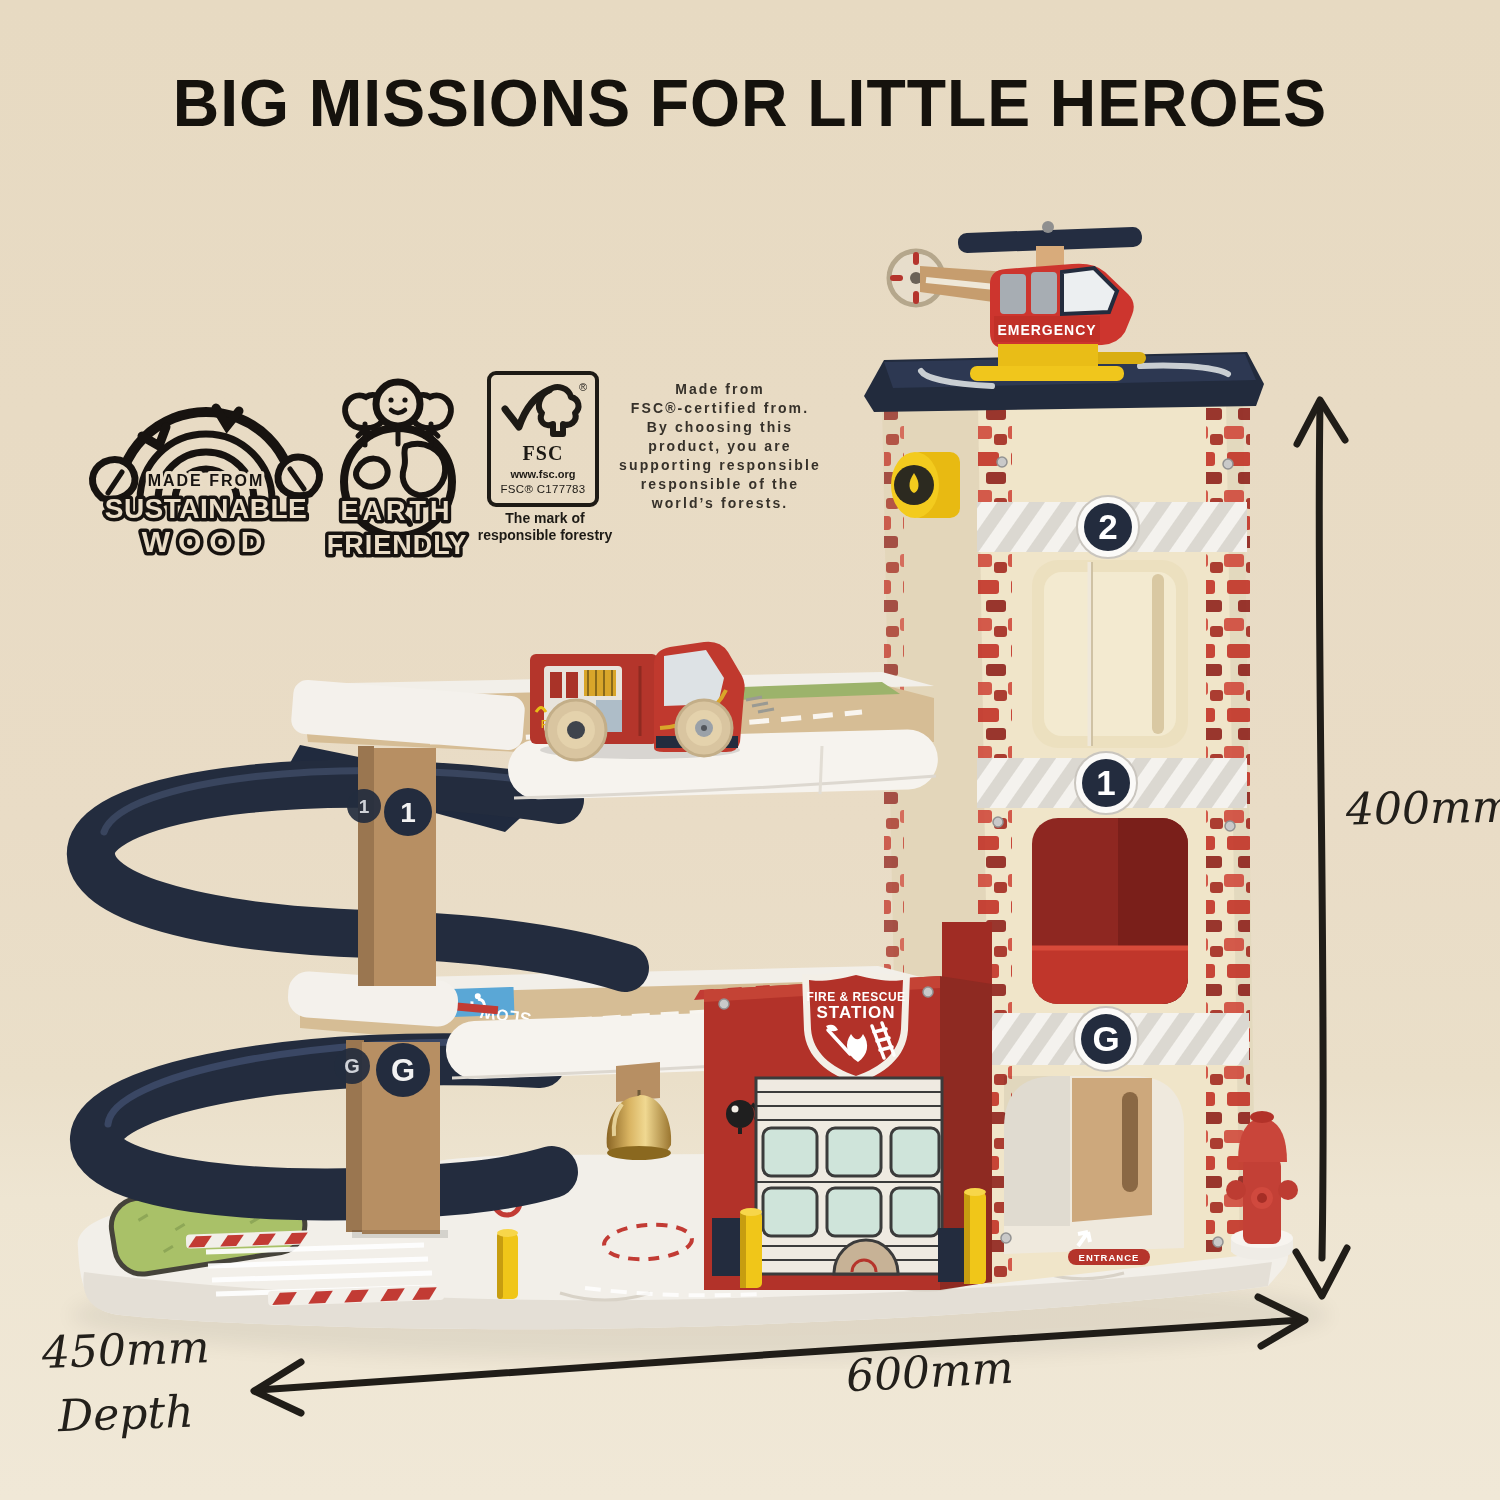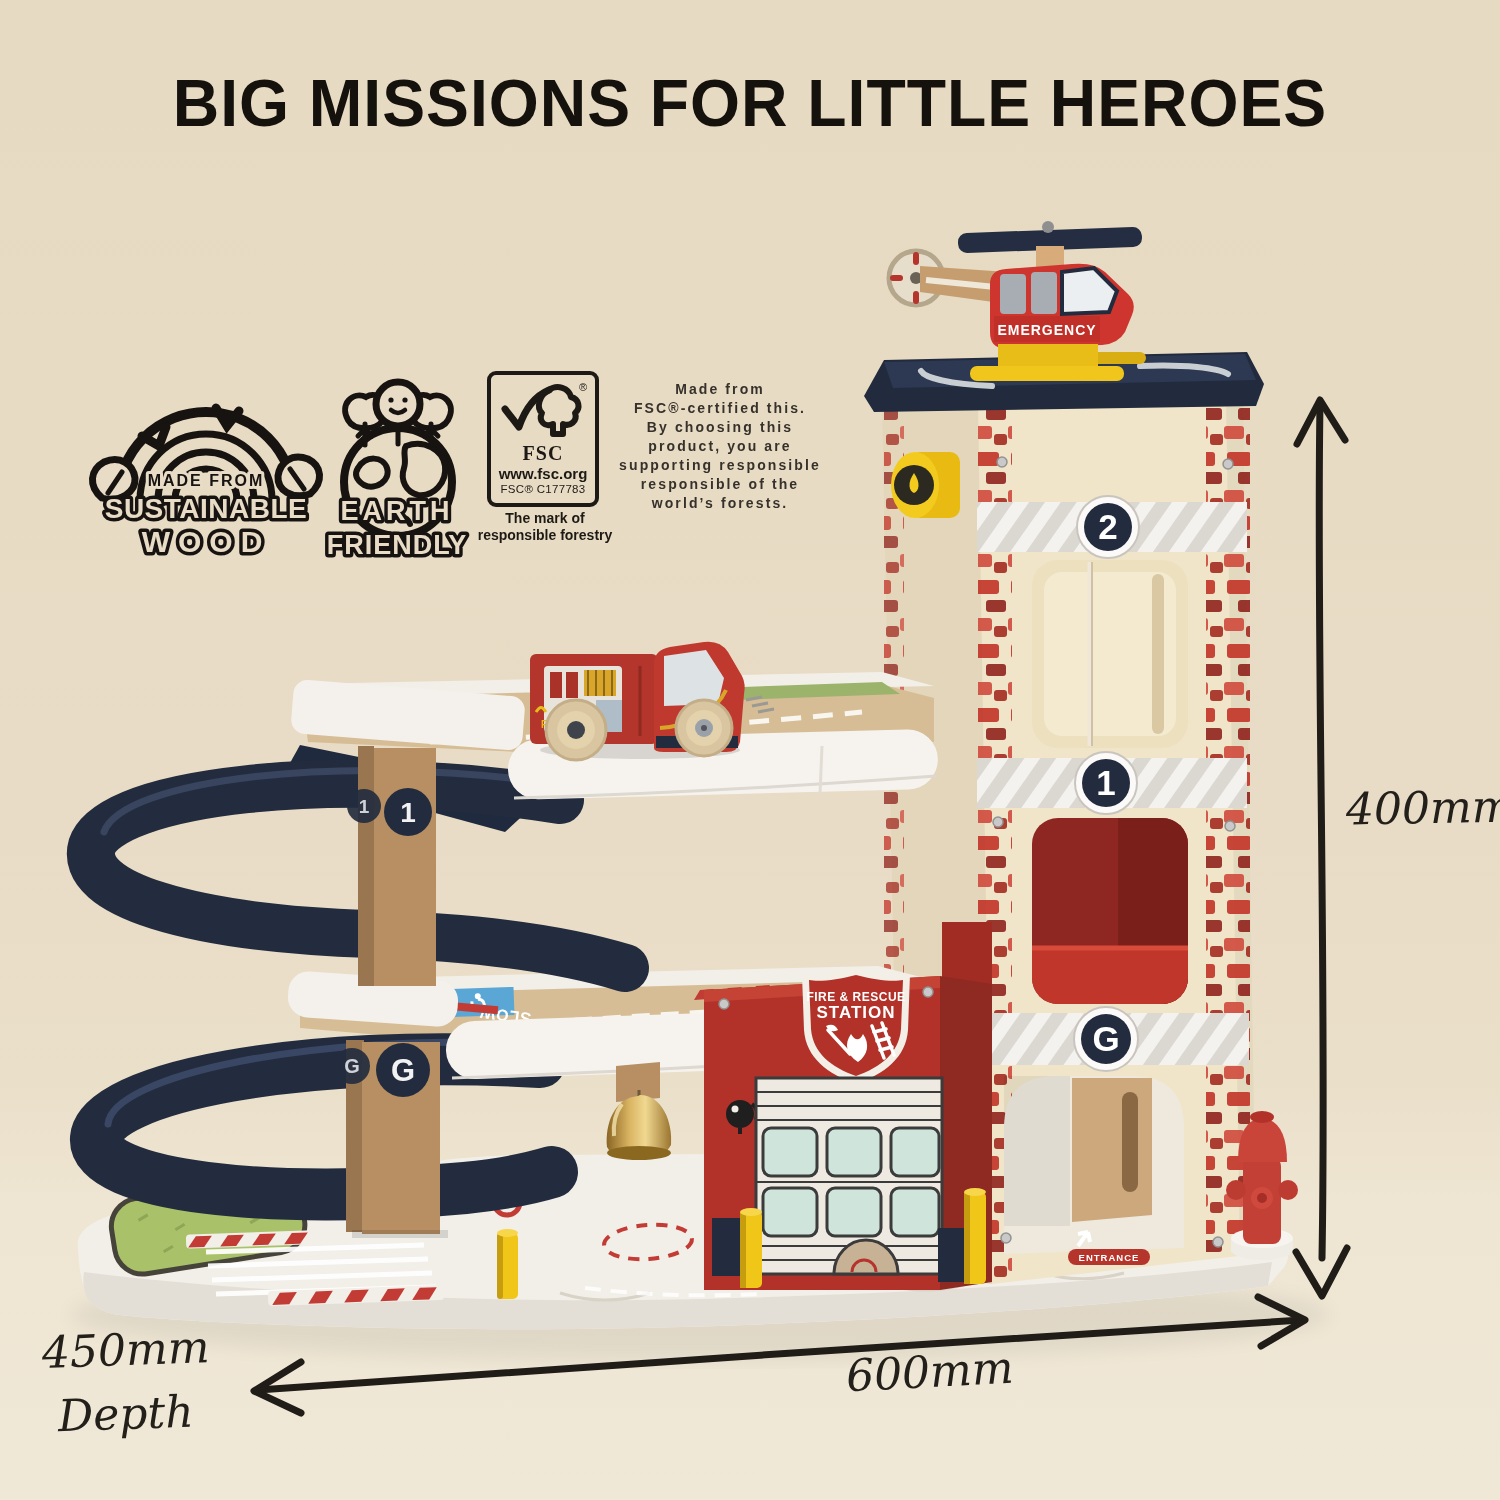--- a/index.html
+++ b/index.html
@@ -7,21 +7,21 @@
     background:linear-gradient(180deg,#e7dac2 0%,#e9dcc6 55%,#eadfc9 72%,#eee5d2 80%,#f0e8d7 100%);
     font-family:"Liberation Sans",sans-serif;color:#1a1712;}
   .abs{position:absolute;}
   .page-title{left:0;top:64px;width:1500px;text-align:center;font-size:67px;font-weight:bold;
     letter-spacing:1px;transform:scaleX(.96);color:#15120d;white-space:nowrap;}
   .cert-note{left:594px;top:380px;width:252px;text-align:center;font-size:14px;line-height:19px;
     font-weight:bold;letter-spacing:2.1px;color:#36312a;}
   .fsc-box{left:487px;top:371px;width:104px;height:128px;border:4px solid #1d1a15;border-radius:9px;
     display:flex;flex-direction:column;align-items:center;justify-content:flex-start;background:transparent;}
   .fsc-acronym{font-family:"Liberation Serif",serif;font-weight:bold;font-size:20px;line-height:28px;color:#1d1a15;letter-spacing:1px;}
-  .fsc-url{font-size:15px;font-weight:bold;line-height:14px;color:#1d1a15;}
+  .fsc-url{font-size:11px;font-weight:bold;line-height:14px;color:#1d1a15;}
   .fsc-license{font-size:11.5px;font-weight:normal;line-height:16px;color:#1d1a15;letter-spacing:.3px;}
   .fsc-mark{left:455px;top:510px;width:180px;text-align:center;font-size:14px;line-height:17px;font-weight:bold;color:#1d1a15;}
   .dim-label{font-family:"DejaVu Serif",serif;font-style:italic;font-size:44px;color:#23201b;white-space:nowrap;}
   .toy-svg{left:0;top:0;width:1500px;height:1500px;}
 </style>
 </head>
 <body>
 
 <div class="stage">
 
@@ -77,21 +77,21 @@
     <div class="fsc-url">www.fsc.org</div>
     <div class="fsc-license">FSC® C177783</div>
   </div>
   <div class="abs fsc-mark">
     <div>The mark of</div>
     <div>responsible forestry</div>
   </div>
 
   <div class="abs cert-note">
     <div>Made from</div>
-    <div>FSC®-certified this.</div>
+    <div>FSC®-certified from.</div>
     <div>By choosing this</div>
     <div>product, you are</div>
     <div>supporting responsible</div>
     <div>responsible of the</div>
     <div>world’s forests.</div>
   </div>
 
   <svg class="abs toy-svg" viewBox="0 0 1500 1500">
     <defs>
       <pattern id="brickPat" width="36" height="64" patternUnits="userSpaceOnUse">

